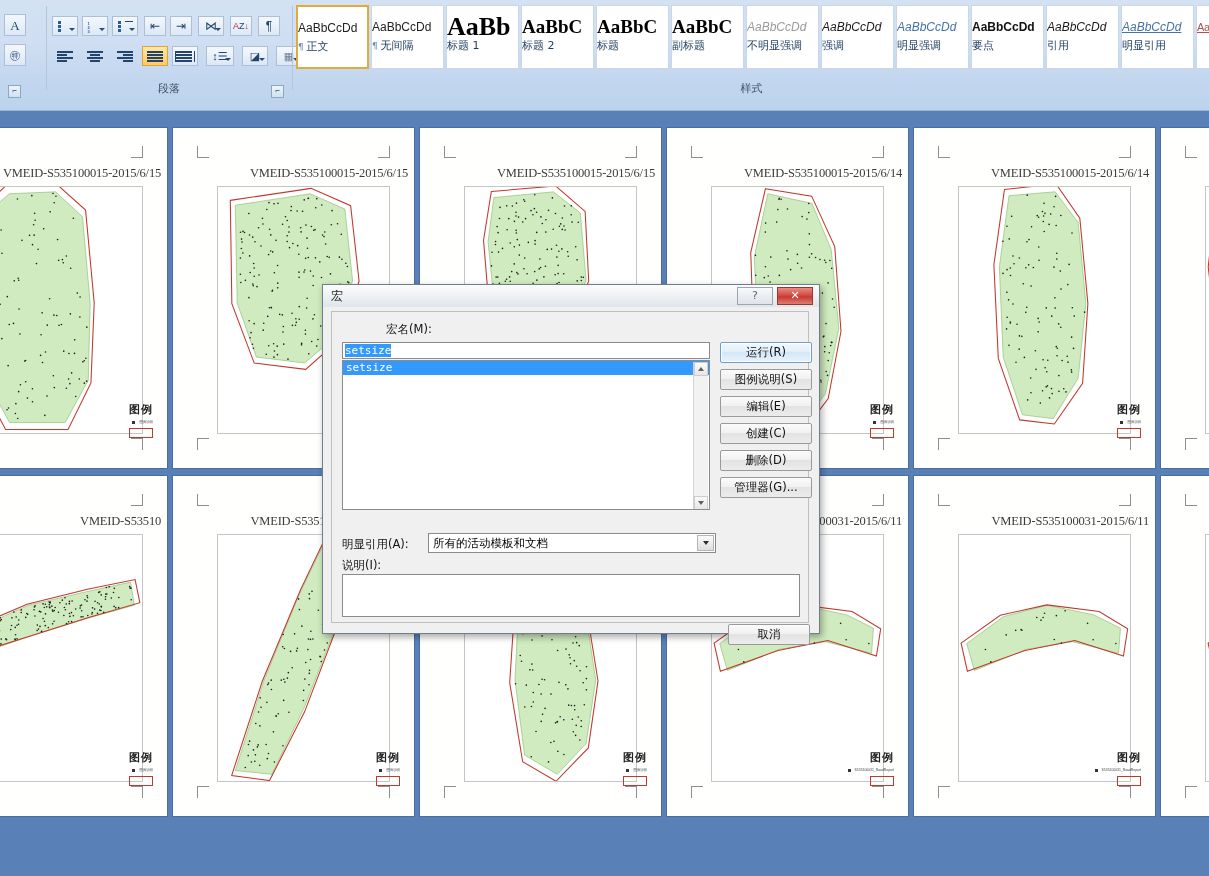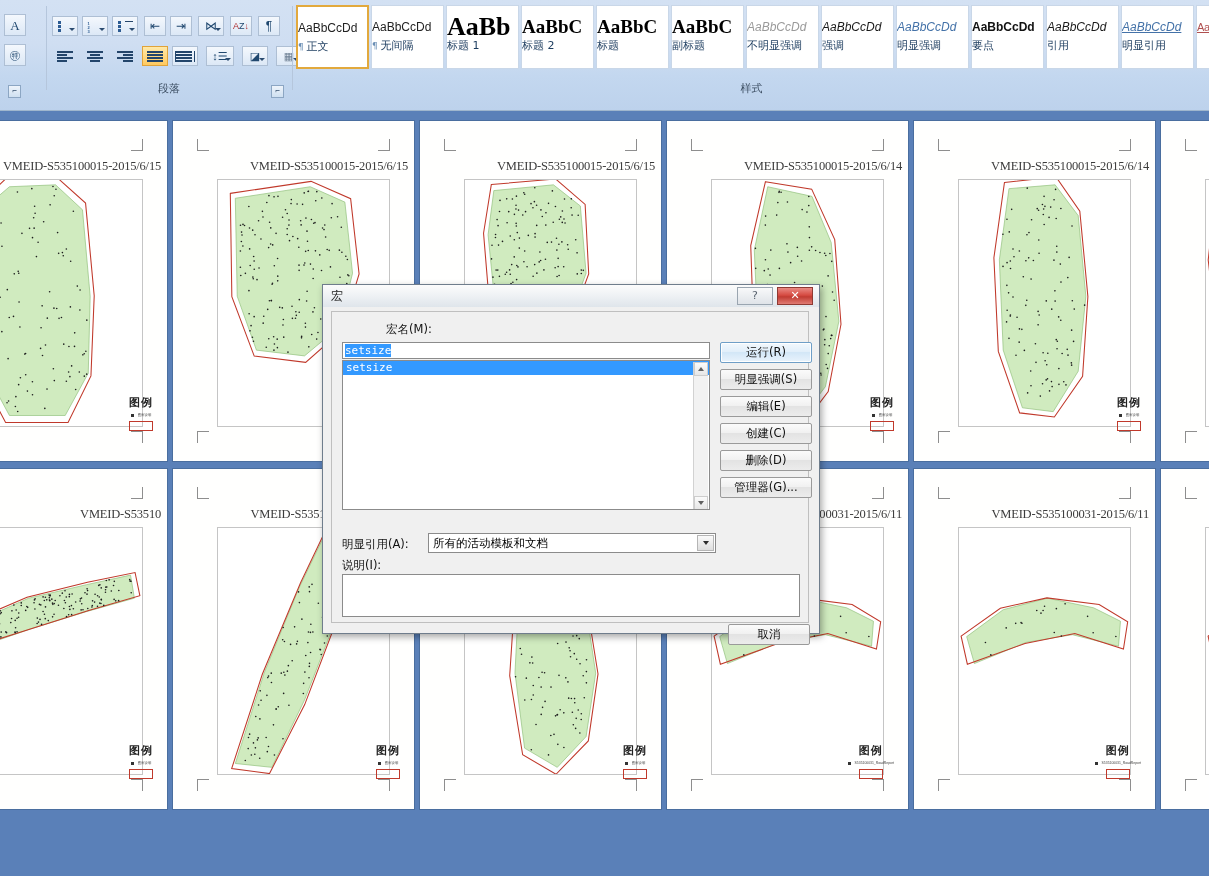--- a/index.html
+++ b/index.html
@@ -158,21 +158,21 @@
     font-size: 11px;
     color: #1b3b5e;
     font-family: "DejaVu Sans", sans-serif;
     line-height: 14px;
   }
   .style-tile .pmark { color:#6b8fb5; font-size:9px; }
 
   
   #doc-area {
     position: absolute;
-    left: 0; top: 117px;
+    left: 0; top: 124px;
     width: 1209px; height: 700px;
     background: #5a80b8;
     overflow: hidden;
   }
   .page {
     position: absolute;
     background: #fffffe;
     box-shadow: 0 0 0 1px #4a6e9f;
     overflow: hidden;
   }
@@ -199,21 +199,21 @@
   .map-frame {
     position: absolute;
     left: 44px; top: 58px; right: 24px; bottom: 34px;
     border: 1px solid #c5c5c5;
     overflow: hidden;
     background: #fff;
   }
   .legend {
     position: absolute;
     right: 14px; bottom: 26px;
-    text-align: center;
+    text-align: right;
   }
   .legend .ltitle {
     font-family: "DejaVu Sans", sans-serif;
     font-size: 11px;
     font-weight: bold;
     color: #222;
     letter-spacing: 1px;
   }
   .legend .lrow {
     margin-top: 3px;
@@ -1820,21 +1820,21 @@
     <div id="macro-list">
       <div class="macro-item sel">setsize</div>
       <div id="macro-list-scrollbar">
         <div class="sb-arrow up"><span class="arrow-up-s"></span></div>
         <div class="sb-arrow down"><span class="arrow-dn-s"></span></div>
       </div>
     </div>
 
     <div id="dlg-buttons">
         <div class="dlg-btn primary" style="top: 30px;">运行(R)</div>
-        <div class="dlg-btn" style="top: 57px;">明显强调(S)</div>
+        <div class="dlg-btn" style="top: 57px;">图例说明(S)</div>
         <div class="dlg-btn" style="top: 84px;">编辑(E)</div>
         <div class="dlg-btn" style="top: 111px;">创建(C)</div>
         <div class="dlg-btn" style="top: 138px;">删除(D)</div>
         <div class="dlg-btn" style="top: 165px;">管理器(G)...</div>
       </div>
 
     <div class="dlg-label" style="left:10px;top:225px;">明显引用(A):</div>
     <div id="macro-location-select">
       <span>所有的活动模板和文档</span>
       <div id="macro-location-arrow"><span class="arrow-dn"></span></div>

